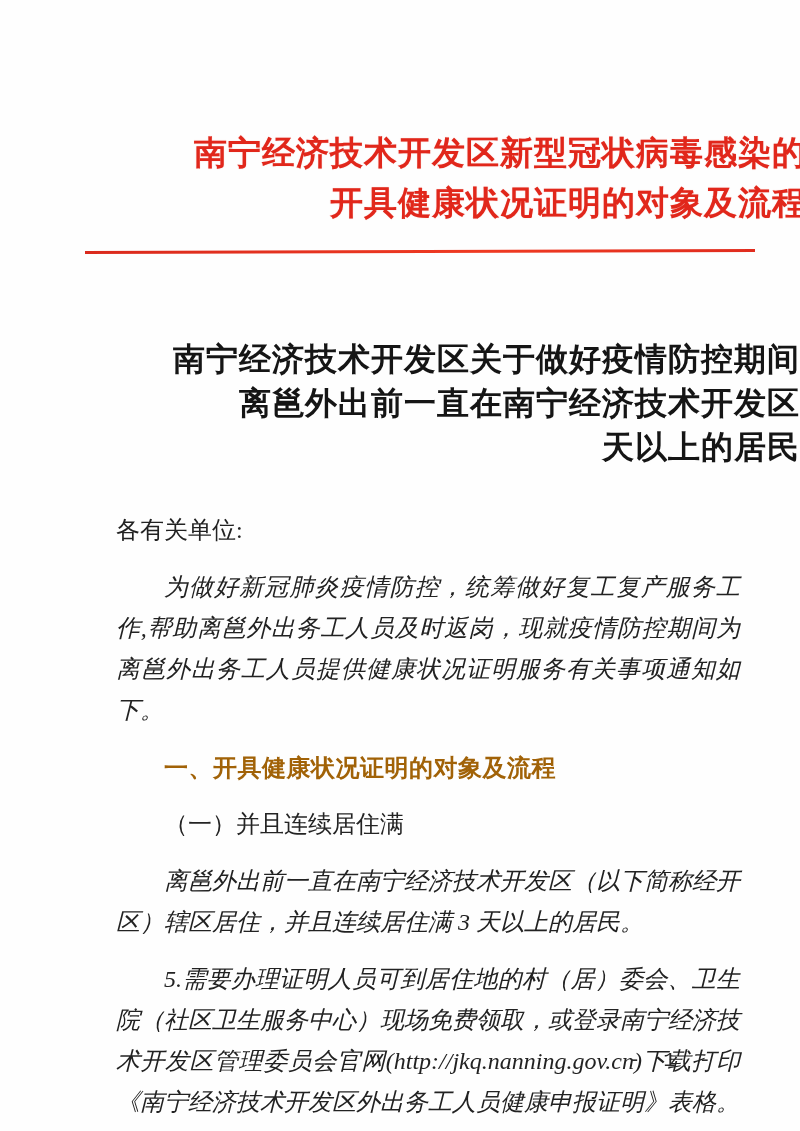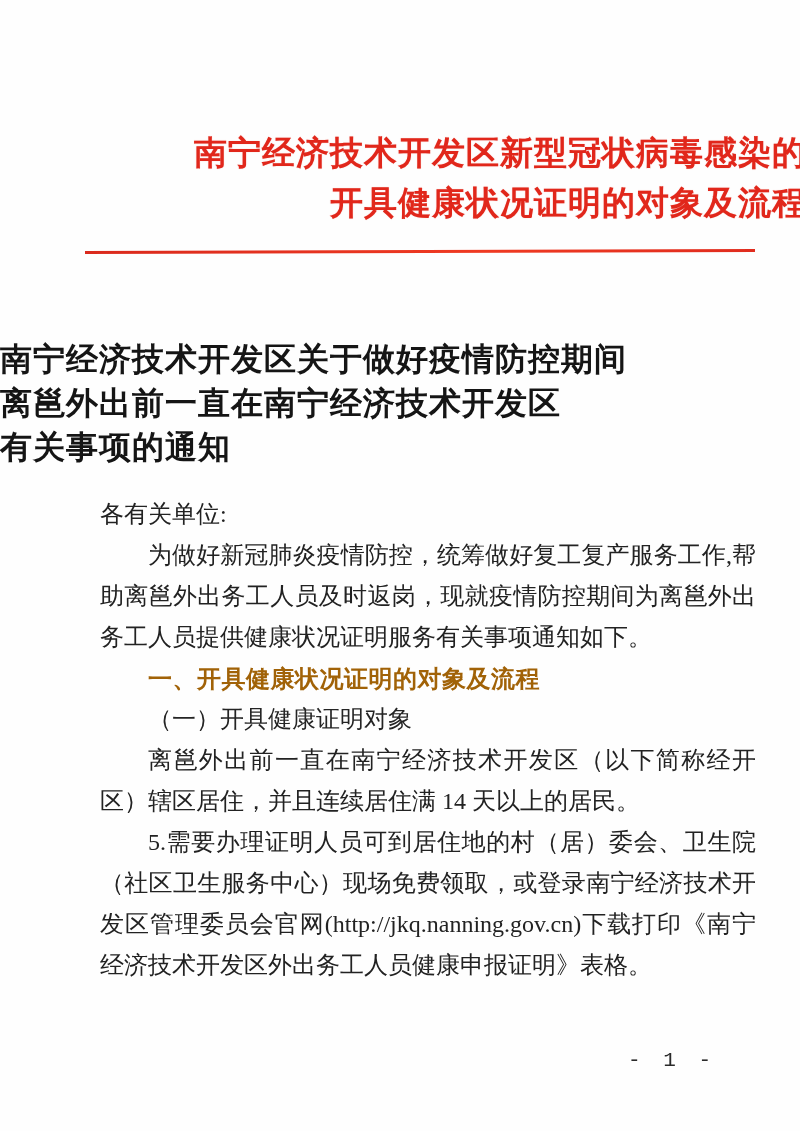--- a/index.html
+++ b/index.html
@@ -37,46 +37,47 @@
     width: 670px;
     height: 3px;
     background: linear-gradient(to right, #da2a1d, #ef3a22 60%, #e02c1e);
     transform: rotate(-0.15deg);
   }
   .doc-title {
     position: absolute;
     top: 337px;
     left: 0;
     width: 100%;
-    text-align: left;
+    text-align: right;
     font-weight: 700;
     font-size: 32px;
     line-height: 44px;
     letter-spacing: 1px;
     color: #151515;
   }
   .content {
     position: absolute;
     top: 494px;
     left: 100px;
     width: 656px;
     font-size: 24px;
     line-height: 41px;
     text-align: justify;
     color: #222222;
   }
   .content p {
-    margin: 0;
+    margin: 16px;
     padding: 0;
   }
   .salutation {
     text-indent: 0;
   }
   .para {
     text-indent: 2em;
+    font-style: italic;
   }
   .section-heading {
     text-indent: 2em;
     font-family: "Liberation Sans", "DejaVu Sans", sans-serif;
     font-weight: 700;
     color: #a16207;
     letter-spacing: 0.5px;
   }
   .sub-heading {
     text-indent: 2em;
@@ -100,27 +101,27 @@
   <div class="letterhead">
     <div>南宁经济技术开发区新型冠状病毒感染的</div>
     <div>开具健康状况证明的对象及流程</div>
   </div>
 
   <div class="red-divider"></div>
 
   <div class="doc-title">
     <div>南宁经济技术开发区关于做好疫情防控期间</div>
     <div>离邕外出前一直在南宁经济技术开发区</div>
-    <div>有关事项的通知</div>
+    <div>天以上的居民</div>
   </div>
 
   <div class="content">
     <p class="salutation">各有关单位:</p>
     <p class="para">为做好新冠肺炎疫情防控，统筹做好复工复产服务工作,帮助离邕外出务工人员及时返岗，现就疫情防控期间为离邕外出务工人员提供健康状况证明服务有关事项通知如下。</p>
     <p class="section-heading">一、开具健康状况证明的对象及流程</p>
-    <p class="sub-heading">（一）开具健康证明对象</p>
-    <p class="para">离邕外出前一直在南宁经济技术开发区（以下简称经开区）辖区居住，并且连续居住满 14 天以上的居民。</p>
+    <p class="sub-heading">（一）并且连续居住满</p>
+    <p class="para">离邕外出前一直在南宁经济技术开发区（以下简称经开区）辖区居住，并且连续居住满 3 天以上的居民。</p>
     <p class="para">5.需要办理证明人员可到居住地的村（居）委会、卫生院（社区卫生服务中心）现场免费领取，或登录南宁经济技术开发区管理委员会官网(http://jkq.nanning.gov.cn)下载打印《南宁经济技术开发区外出务工人员健康申报证明》表格。</p>
   </div>
 
   <div class="footer-page-number">- 1 -</div>
 
 </div>
 
 </body></html>

